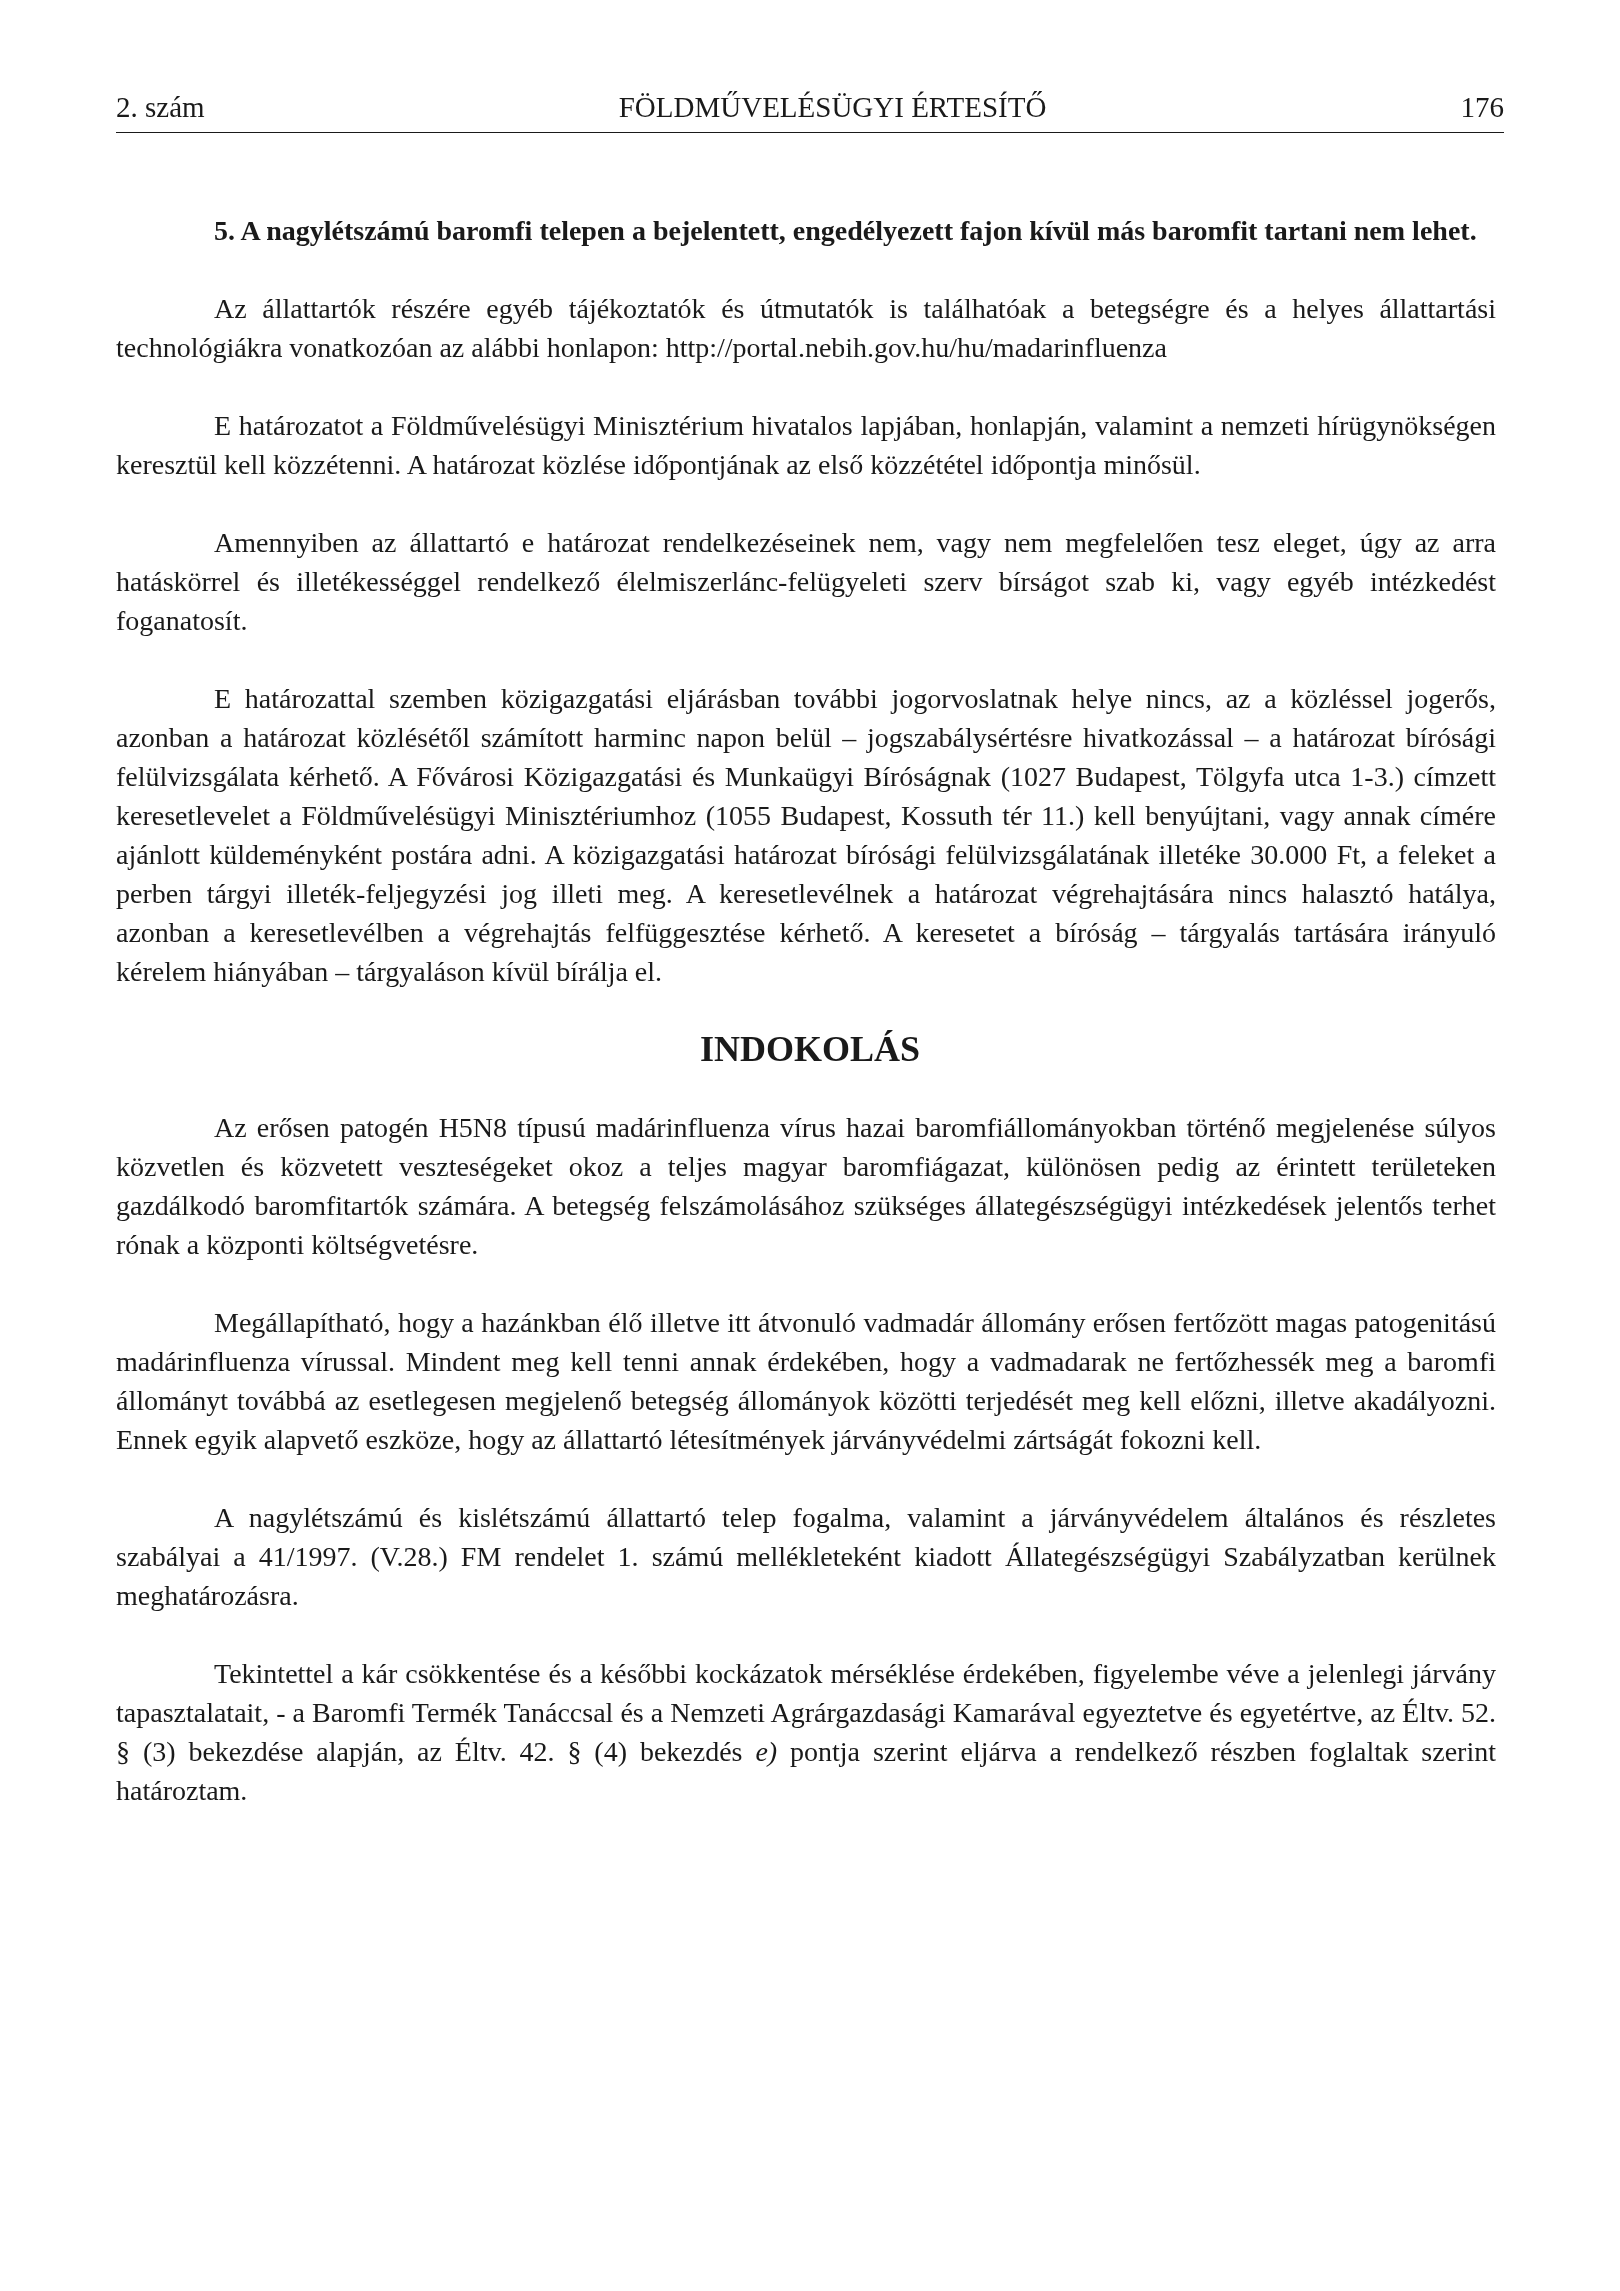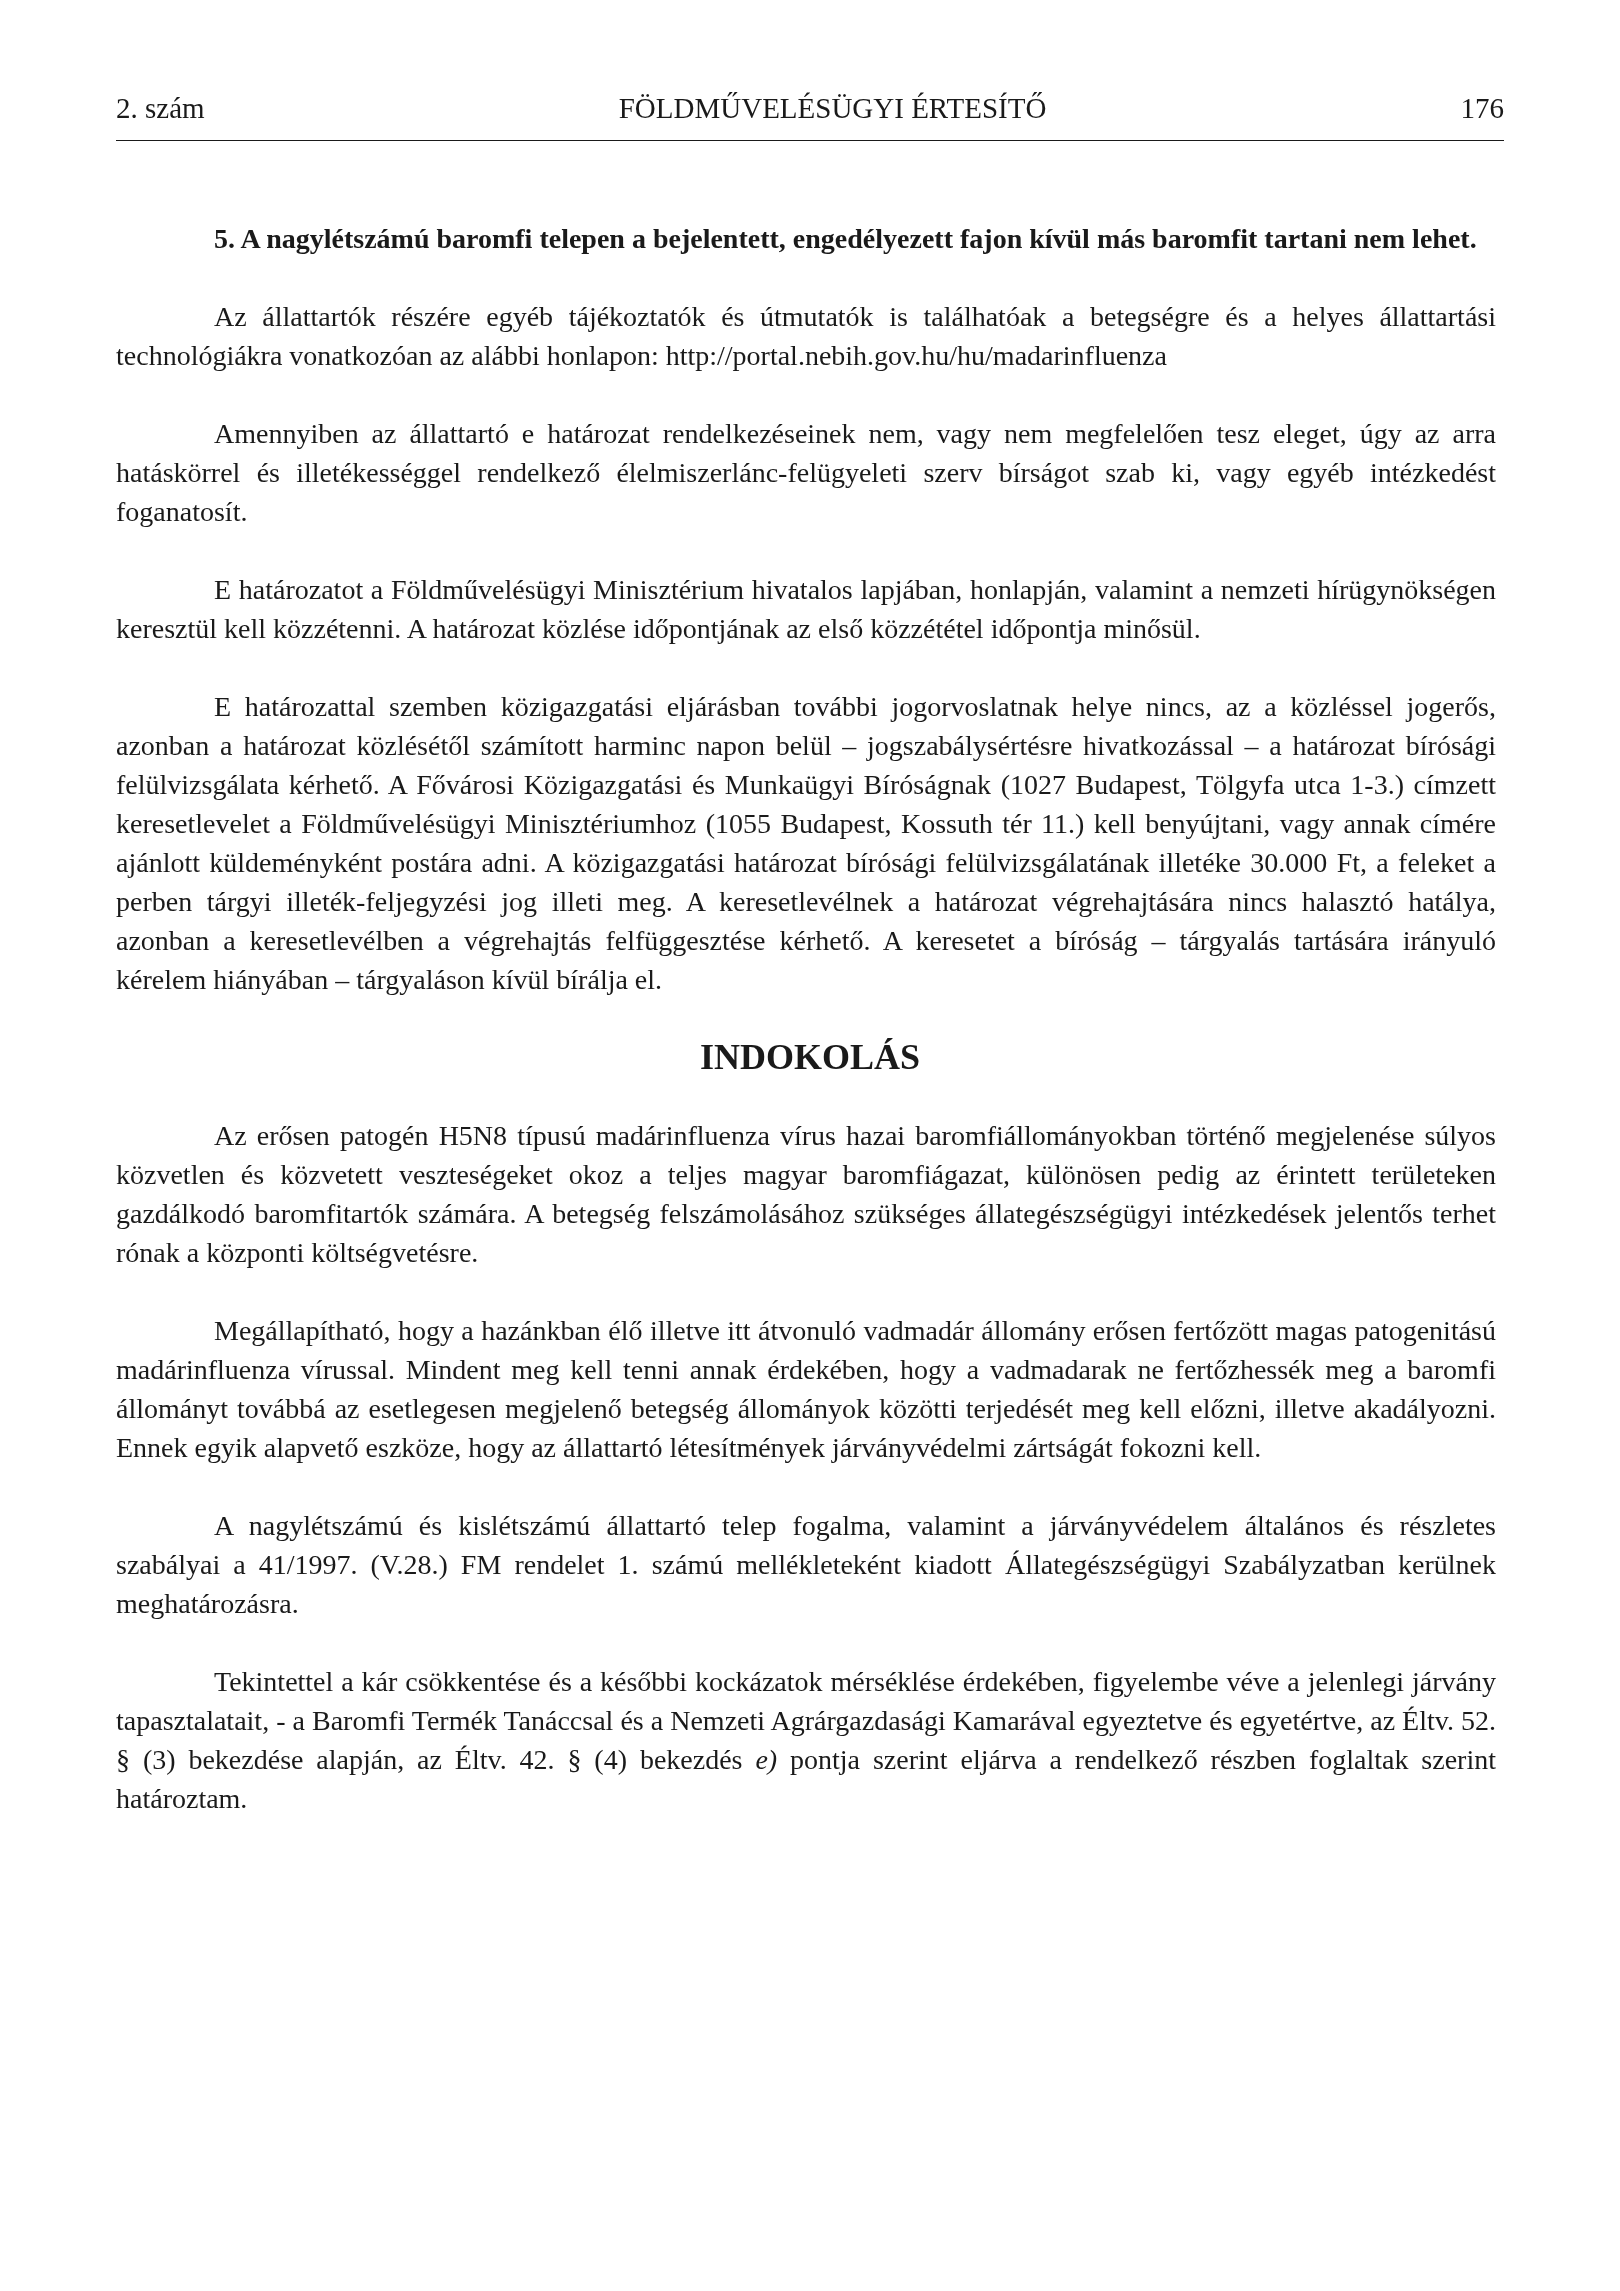--- a/index.html
+++ b/index.html
@@ -12,25 +12,25 @@
   }
   .page {
     position: absolute;
     left: 116px;
     top: 89px;
     width: 1388px;
   }
   .running-header {
     display: flex;
     justify-content: space-between;
-    align-items: center;
+    align-items: flex-start;
     font-size: 29px;
     line-height: 36px;
     border-bottom: 1.8px solid #1a1a1a;
-    padding-bottom: 14px;
+    padding-bottom: 6px;
     height: 37px;
   }
   .running-header span { display: block; }
   .body-text {
     margin-top: 78px;
   }
   p {
     margin: 0 8px 39px 0;
     font-size: 28px;
     line-height: 39px;
@@ -58,22 +58,22 @@
     <span>2. szám</span>
     <span>FÖLDMŰVELÉSÜGYI ÉRTESÍTŐ</span>
     <span>176</span>
   </div>
 
   <div class="body-text">
 
     <p class="bold">5. A nagylétszámú baromfi telepen a bejelentett, engedélyezett fajon kívül más baromfit tartani nem lehet.</p>
 
     <p>Az állattartók részére egyéb tájékoztatók és útmutatók is találhatóak a betegségre és a helyes állattartási technológiákra vonatkozóan az alábbi honlapon: http://portal.nebih.gov.hu/hu/madarinfluenza</p>
+    <p>E határozatot a Földművelésügyi Minisztérium hivatalos lapjában, honlapján, valamint a nemzeti hírügynökségen keresztül kell közzétenni. A határozat közlése időpontjának az első közzététel időpontja minősül.</p>
     <p>Amennyiben az állattartó e határozat rendelkezéseinek nem, vagy nem megfelelően tesz eleget, úgy az arra hatáskörrel és illetékességgel rendelkező élelmiszerlánc-felügyeleti szerv bírságot szab ki, vagy egyéb intézkedést foganatosít.</p>
-    <p>E határozatot a Földművelésügyi Minisztérium hivatalos lapjában, honlapján, valamint a nemzeti hírügynökségen keresztül kell közzétenni. A határozat közlése időpontjának az első közzététel időpontja minősül.</p>
     <p>E határozattal szemben közigazgatási eljárásban további jogorvoslatnak helye nincs, az a közléssel jogerős, azonban a határozat közlésétől számított harminc napon belül – jogszabálysértésre hivatkozással – a határozat bírósági felülvizsgálata kérhető. A Fővárosi Közigazgatási és Munkaügyi Bíróságnak (1027 Budapest, Tölgyfa utca 1-3.) címzett keresetlevelet a Földművelésügyi Minisztériumhoz (1055 Budapest, Kossuth tér 11.) kell benyújtani, vagy annak címére ajánlott küldeményként postára adni. A közigazgatási határozat bírósági felülvizsgálatának illetéke 30.000 Ft, a feleket a perben tárgyi illeték-feljegyzési jog illeti meg. A keresetlevélnek a határozat végrehajtására nincs halasztó hatálya, azonban a keresetlevélben a végrehajtás felfüggesztése kérhető. A keresetet a bíróság – tárgyalás tartására irányuló kérelem hiányában – tárgyaláson kívül bírálja el.</p>
 
     <div class="section-heading">INDOKOLÁS</div>
 
     <p>Az erősen patogén H5N8 típusú madárinfluenza vírus hazai baromfiállományokban történő megjelenése súlyos közvetlen és közvetett veszteségeket okoz a teljes magyar baromfiágazat, különösen pedig az érintett területeken gazdálkodó baromfitartók számára. A betegség felszámolásához szükséges állategészségügyi intézkedések jelentős terhet rónak a központi költségvetésre.</p>
     <p>Megállapítható, hogy a hazánkban élő illetve itt átvonuló vadmadár állomány erősen fertőzött magas patogenitású madárinfluenza vírussal. Mindent meg kell tenni annak érdekében, hogy a vadmadarak ne fertőzhessék meg a baromfi állományt továbbá az esetlegesen megjelenő betegség állományok közötti terjedését meg kell előzni, illetve akadályozni. Ennek egyik alapvető eszköze, hogy az állattartó létesítmények járványvédelmi zártságát fokozni kell.</p>
     <p>A nagylétszámú és kislétszámú állattartó telep fogalma, valamint a járványvédelem általános és részletes szabályai a 41/1997. (V.28.) FM rendelet 1. számú mellékleteként kiadott Állategészségügyi Szabályzatban kerülnek meghatározásra.</p>
 
     <p class="last-gap"><span>Tekintettel a kár csökkentése és a későbbi kockázatok mérséklése érdekében, figyelembe véve a jelenlegi járvány tapasztalatait, - a Baromfi Termék Tanáccsal és a Nemzeti Agrárgazdasági Kamarával egyeztetve és egyetértve, az Éltv. 52. § (3) bekezdése alapján, az Éltv. 42. § (4) bekezdés </span><em>e)</em><span> pontja szerint eljárva a rendelkező részben foglaltak szerint határoztam.</span></p>
 

